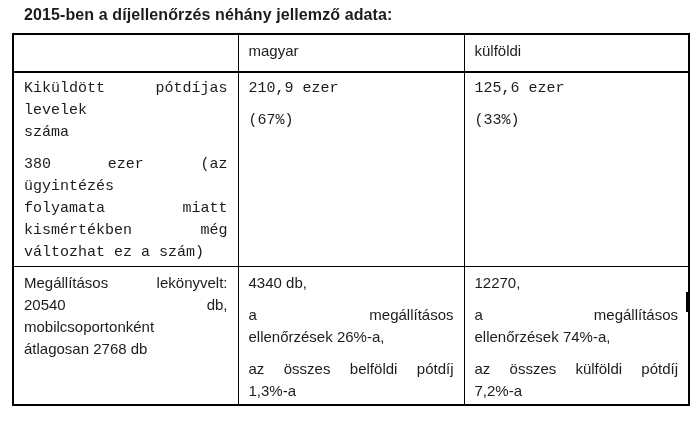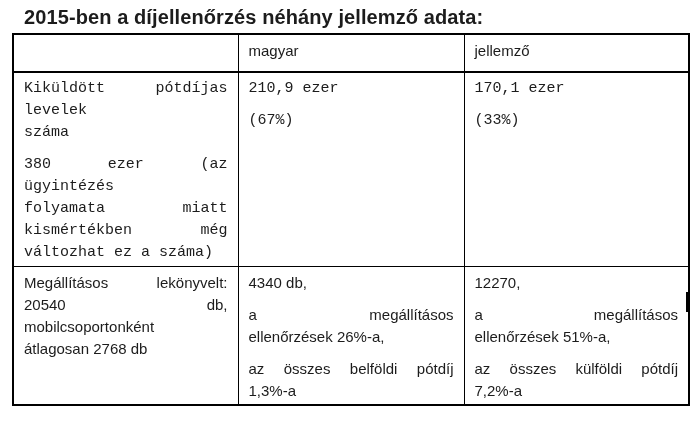--- a/index.html
+++ b/index.html
@@ -9,21 +9,21 @@
     height: 436px;
     background: #ffffff;
     overflow: hidden;
     font-family: "Liberation Sans", sans-serif;
     color: #1c1c1c;
   }
   .title {
     position: absolute;
     left: 24px;
     top: 6px;
-    font-size: 20px;
+    font-size: 16px;
     font-weight: bold;
     letter-spacing: 0.1px;
   }
   .tablewrap {
     position: absolute;
     left: 12px;
     top: 33px;
   }
   table {
     border-collapse: collapse;
@@ -75,48 +75,48 @@
   <table>
     <colgroup>
       <col style="width:225px">
       <col style="width:226px">
       <col style="width:225px">
     </colgroup>
     <thead>
       <tr id="hrow">
           <th></th>
           <th>magyar</th>
-          <th>jellemző</th>
+          <th>külföldi</th>
         </tr>
     </thead>
     <tbody id="tbody">
         <tr class="r1">
           <td>
             <div class="para">
               <div class="line">Kiküldött pótdíjas levelek</div>
               <div class="line last">száma</div>
             </div>
             <div class="para">
               <div class="line">380 ezer (az ügyintézés</div>
               <div class="line">folyamata miatt</div>
               <div class="line">kismértékben még</div>
-              <div class="line last">változhat ez a száma)</div>
+              <div class="line last">változhat ez a szám)</div>
             </div>
           </td>
           <td>
             <div class="para">
               <div class="line last">210,9 ezer</div>
             </div>
             <div class="para">
               <div class="line last">(67%)</div>
             </div>
           </td>
           <td>
             <div class="para">
-              <div class="line last">170,1 ezer</div>
+              <div class="line last">125,6 ezer</div>
             </div>
             <div class="para">
               <div class="line last">(33%)</div>
             </div>
           </td>
         </tr>
         <tr class="r3">
           <td>
             <div class="para">
               <div class="line">Megállításos lekönyvelt:</div>
@@ -137,21 +137,21 @@
               <div class="line">az összes belföldi pótdíj</div>
               <div class="line last">1,3%-a</div>
             </div>
           </td>
           <td>
             <div class="para">
               <div class="line last">12270,</div>
             </div>
             <div class="para">
               <div class="line">a megállításos</div>
-              <div class="line last">ellenőrzések 51%-a,</div>
+              <div class="line last">ellenőrzések 74%-a,</div>
             </div>
             <div class="para">
               <div class="line">az összes külföldi pótdíj</div>
               <div class="line last">7,2%-a</div>
             </div>
           </td>
         </tr>
       </tbody>
   </table>
 </div>

